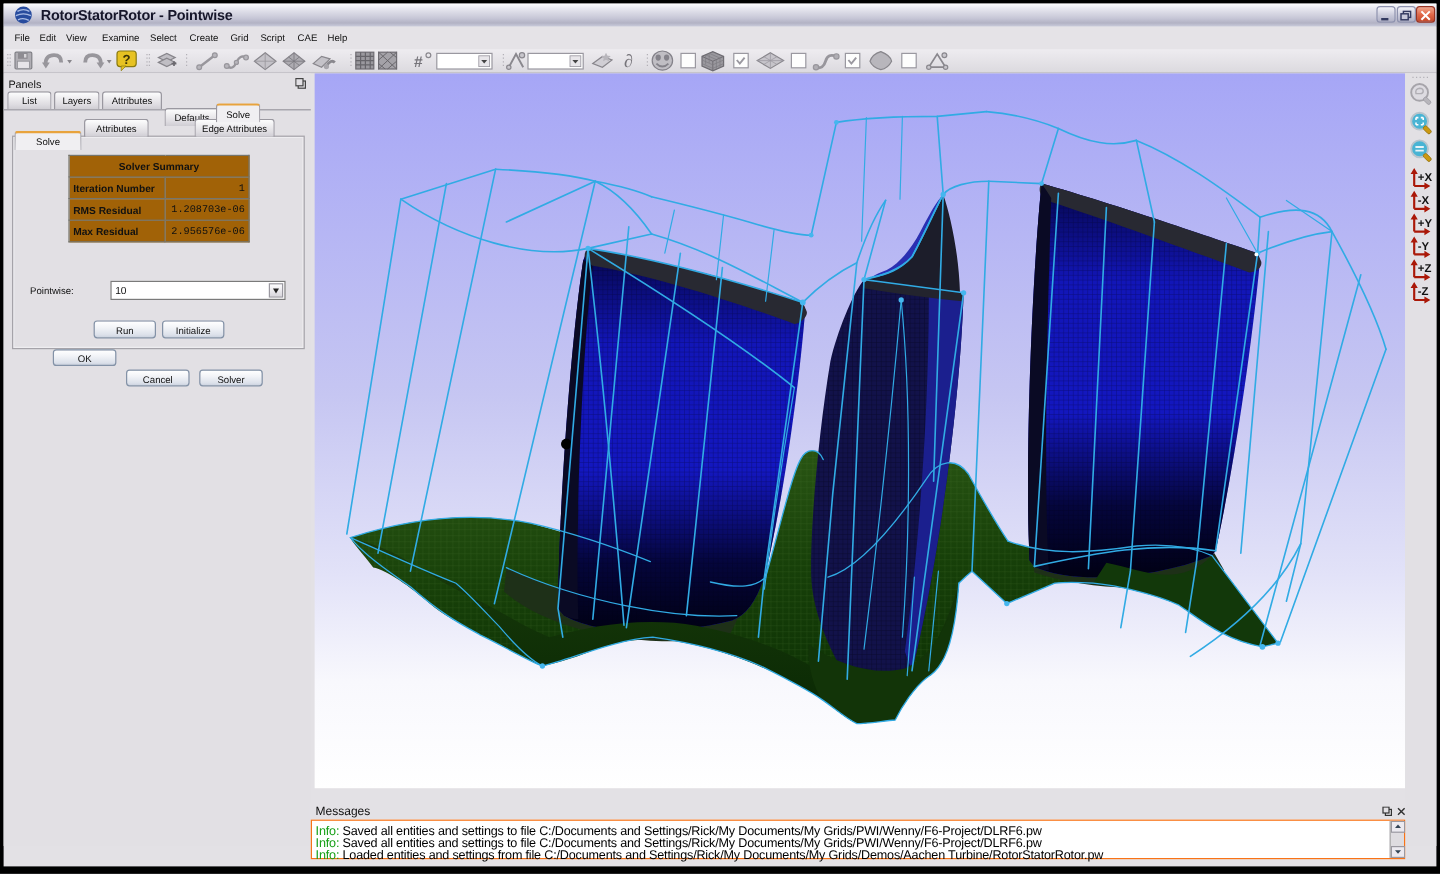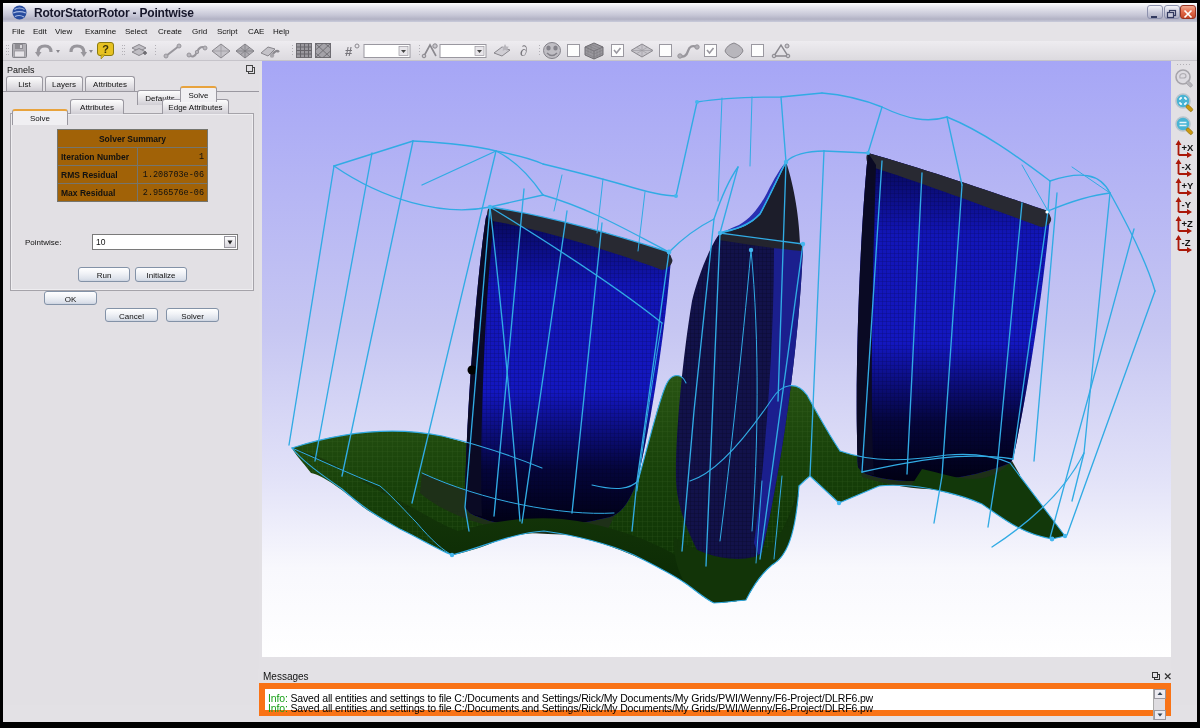--- a/index.html
+++ b/index.html
@@ -47,21 +47,21 @@
     background:linear-gradient(#ffffff,#f1f3f7 40%, #dce1ea 85%, #ccd3e0); padding-top:3px; }
 
   
   #viewport { position:absolute; left:259px; top:58px; width:909px; height:596px; }
 
   
   #rtools { position:absolute; left:1168px; top:58px; width:26px; height:644px; background:#e2e0e4; }
 
   
   #messages { position:absolute; left:255px; top:654px; width:914px; height:48px; background:#e3e1e5;margin-top:12px; }
-  #msgbox { position:absolute; left:1px; top:14px; width:912px; height:33px; background:#fff; border:6px solid #f97316; }
+  #msgbox { position:absolute; left:1px; top:14px; width:912px; height:33px; background:#fff; border:1px solid #f97316; }
   .msgline { position:absolute; left:3px; font-size:10.5px; letter-spacing:-0.15px; white-space:nowrap; color:#000; }
   .msgline b { color:#18a018; font-weight:normal; }
 
   
   #statusbar { position:absolute; left:0; top:702px; width:1194px; height:17px; background:#dcdade; border-top:1px solid #f2f1f4; }
 </style>
 </head>
 <body>
 <div id="win">
 
@@ -629,20 +629,21 @@
   <div id="messages">
     <div class="abs" style="left:5px;top:2px;font-size:10px;color:#111">Messages</div>
     <svg class="abs" style="left:893px;top:3px" width="20" height="10">
       <rect x="3.5" y="2.5" width="5" height="5" fill="none" stroke="#333"></rect>
         <rect x="1.5" y="0.5" width="5" height="5" fill="#e3e1e5" stroke="#333"></rect>
       <path d="M14 1.5 L19.5 7 M19.5 1.5 L14 7" stroke="#333" stroke-width="1.2"></path>
     </svg>
     <div id="msgbox">
       <div class="msgline" style="top:3px"><b>Info:</b> Saved all entities and settings to file C:/Documents and Settings/Rick/My Documents/My Grids/PWI/Wenny/F6-Project/DLRF6.pw</div>
       <div class="msgline" style="top:13px"><b>Info:</b> Saved all entities and settings to file C:/Documents and Settings/Rick/My Documents/My Grids/PWI/Wenny/F6-Project/DLRF6.pw</div>
+      <div class="msgline" style="top:23px"><b>Info:</b> Loaded entities and settings from file C:/Documents and Settings/Rick/My Documents/My Grids/Demos/Aachen Turbine/RotorStatorRotor.pw</div>
       <div class="abs" style="right:0;top:0;width:12px;height:31px;background:#dedce0;border-left:1px solid #aaa">
         <svg width="12" height="31">
           <rect x="0.5" y="0.5" width="11" height="9" fill="#eceaf0" stroke="#9a98a0"></rect>
           <path d="M6 3 L8.5 6 L3.5 6 Z" fill="#345"></path>
           <rect x="0.5" y="21.5" width="11" height="9" fill="#eceaf0" stroke="#9a98a0"></rect>
           <path d="M3.5 24.5 L8.5 24.5 L6 27.5 Z" fill="#345"></path>
         </svg>
       </div>
     </div>
   </div>

